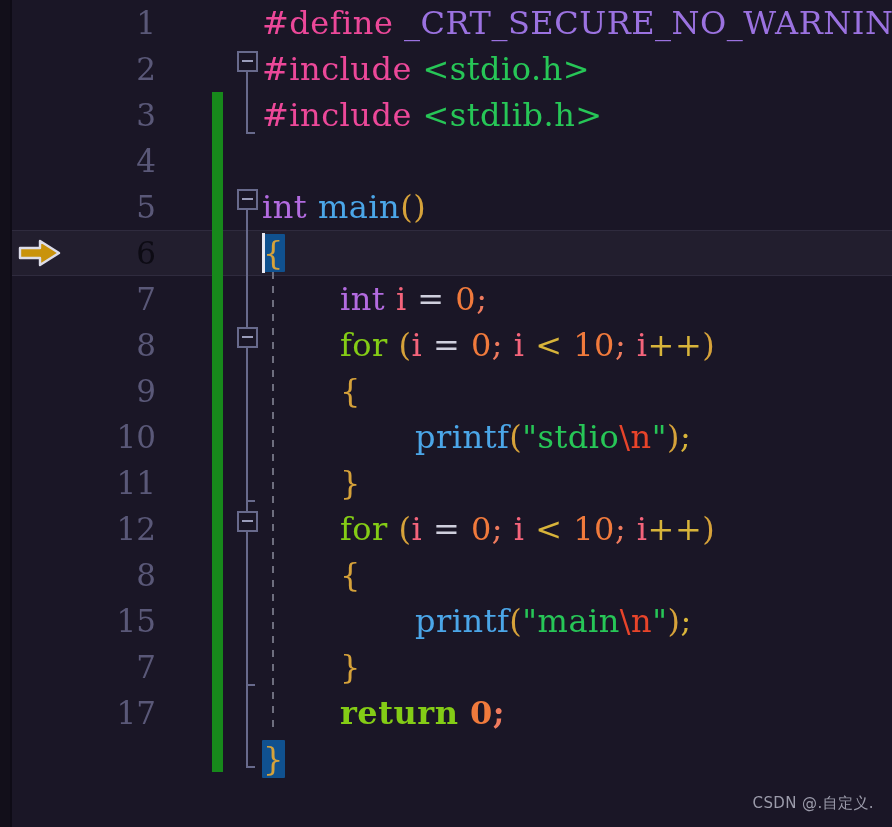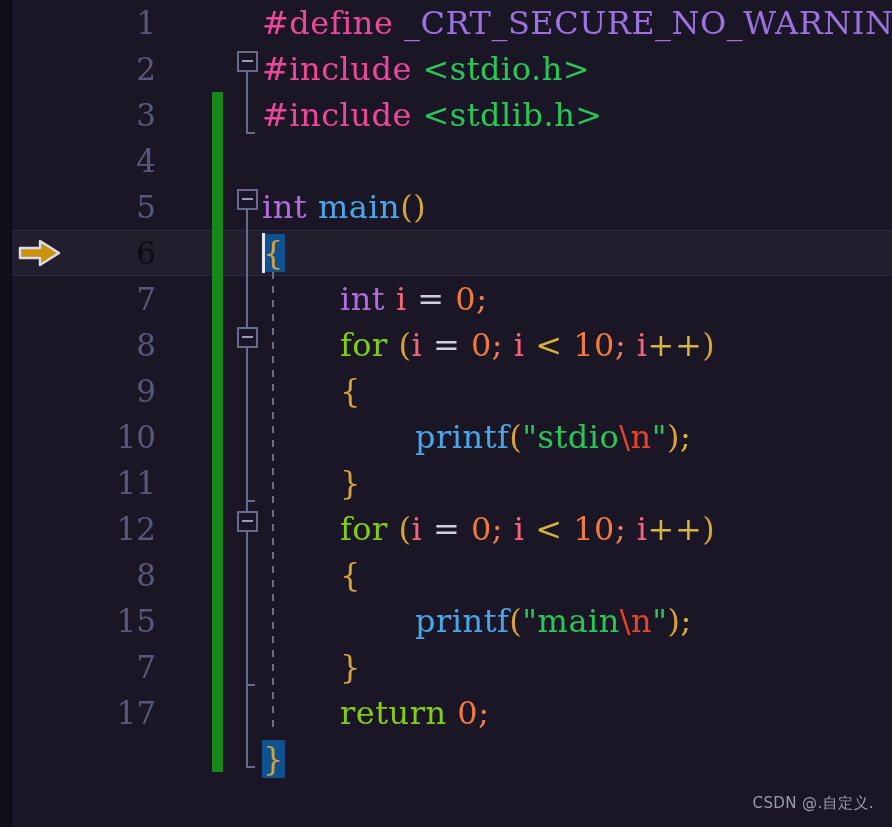--- a/index.html
+++ b/index.html
@@ -338,21 +338,21 @@
     <div class="code-line" style="top:460px; left:340px;"><span class="t-punc">}</span></div>
 
     <div class="code-line" style="top:506px; left:340px;"><span class="t-kw">for</span><span> </span><span class="t-punc">(</span><span class="t-var">i</span><span> </span><span class="t-op">=</span><span> </span><span class="t-num">0</span><span class="t-semi">;</span><span> </span><span class="t-var">i</span><span> </span><span class="t-lt">&lt;</span><span> </span><span class="t-num">10</span><span class="t-semi">;</span><span> </span><span class="t-var">i</span><span class="t-lt">++</span><span class="t-punc">)</span></div>
 
     <div class="code-line" style="top:552px; left:340px;"><span class="t-punc">{</span></div>
 
     <div class="code-line" style="top:598px; left:415px;"><span class="t-fn">printf</span><span class="t-punc">(</span><span class="t-str">"</span><span class="t-str">main</span><span class="t-esc">\n</span><span class="t-str">"</span><span class="t-punc">)</span><span class="t-lt">;</span></div>
 
     <div class="code-line" style="top:644px; left:340px;"><span class="t-punc">}</span></div>
 
-    <div class="code-line" style="top:690px; left:340px;"><span class="t-kw">return</span><span> </span><span class="t-num">0</span><span class="t-semi">;</span></div>
+    <div class="code-line" style="top:690px; left:340px;font-weight:bold;"><span class="t-kw">return</span><span> </span><span class="t-num">0</span><span class="t-semi">;</span></div>
 
     <div class="code-line" style="top:736px; left:262px;"><span class="t-punc brace-hl">}</span></div>
 
   </div>
 
   <div class="watermark">CSDN @.自定义.</div>
 
 </div>
 
 </body></html>

